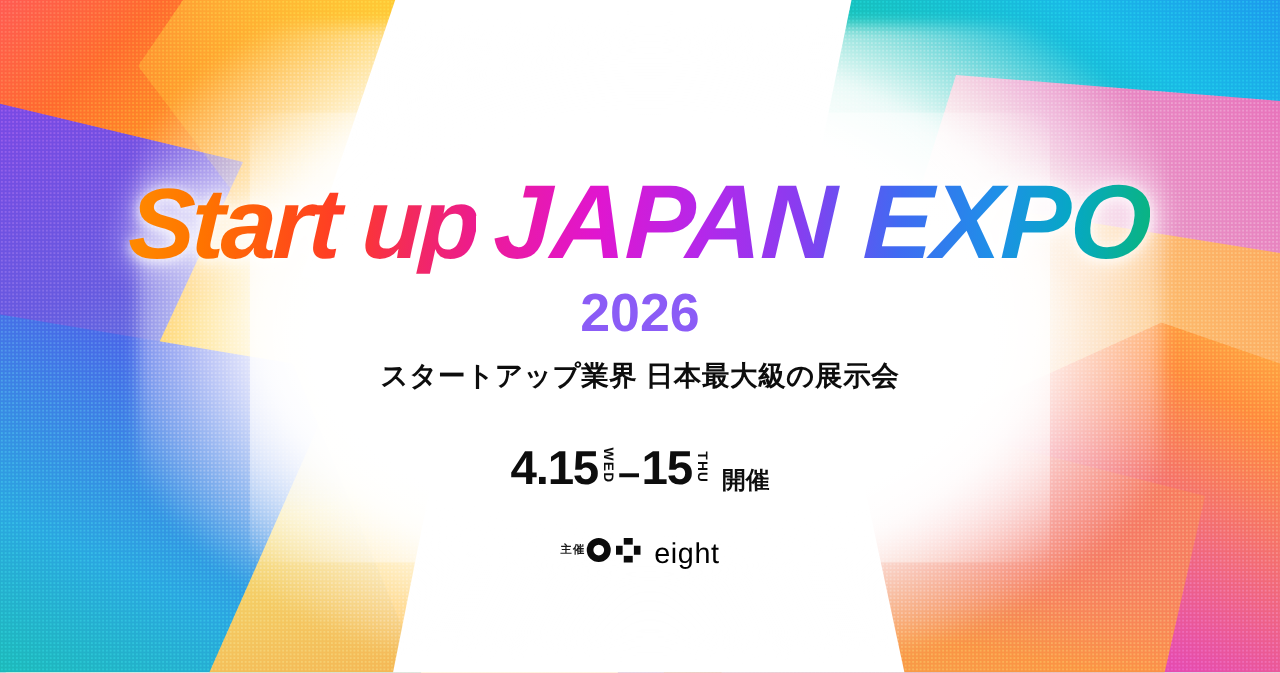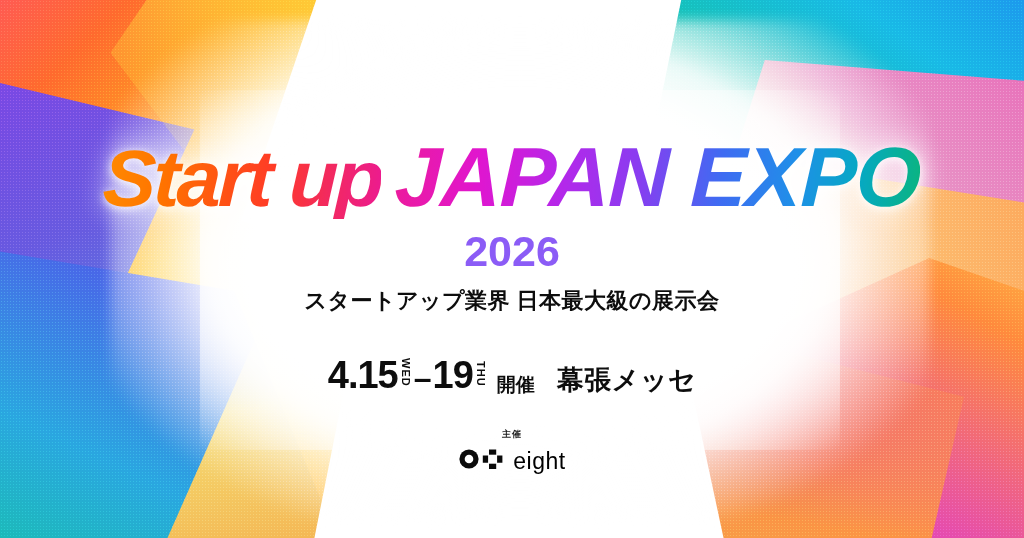--- a/index.html
+++ b/index.html
@@ -251,21 +251,21 @@
     font-size: 27px;
     font-weight: 700;
     margin-left: 22px;
     line-height: 1;
     letter-spacing: .5px;
   }
 
   .host-block {
     margin-top: 34px;
     display: flex;
-    flex-direction: column;
+    flex-direction: row;
     align-items: center;
   }
   .host-label {
     font-size: 9px;
     font-weight: 700;
     color: #1a1a1a;
     letter-spacing: 1px;
     margin-bottom: 6px;
   }
   .host-logo {
@@ -314,24 +314,23 @@
     </div>
 
     <div class="year">2026</div>
 
     <div class="tagline">スタートアップ業界 日本最大級の展示会</div>
 
     <div class="dateline">
       <span class="d-num">4.15</span>
       <span class="d-dow">WED</span>
       <span class="d-dash">–</span>
-      <span class="d-num">19</span>
+      <span class="d-num">15</span>
       <span class="d-dow">THU</span>
       <span class="d-word">開催</span>
-      <span class="d-venue">幕張メッセ</span>
     </div>
 
     <div class="host-block">
       <div class="host-label">主催</div>
       <div class="host-logo">
         <span>
           <svg width="46" height="24" viewBox="0 0 46 24" aria-hidden="true">
 
             <circle cx="11" cy="12" r="9.6" fill="#0b0b0b"></circle>
             <circle cx="11" cy="12" r="4.3" fill="#ffffff"></circle>

